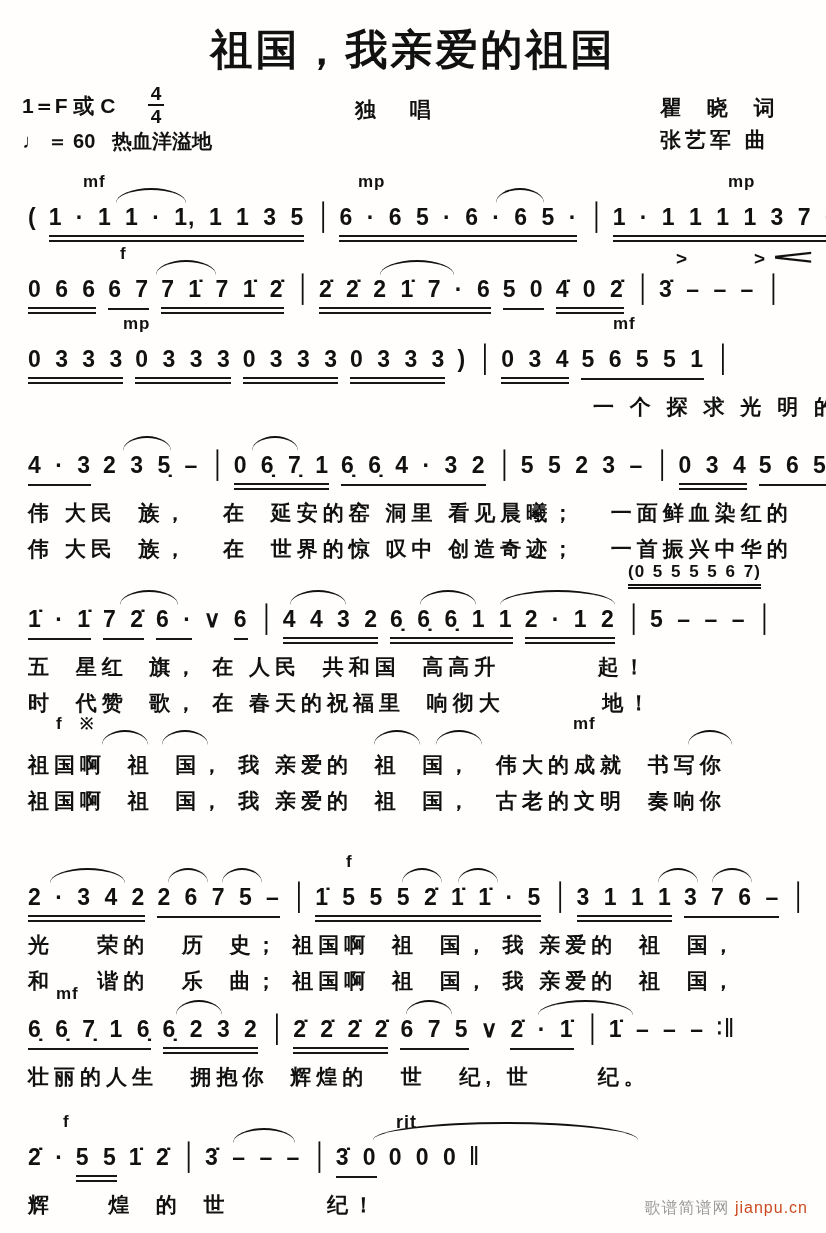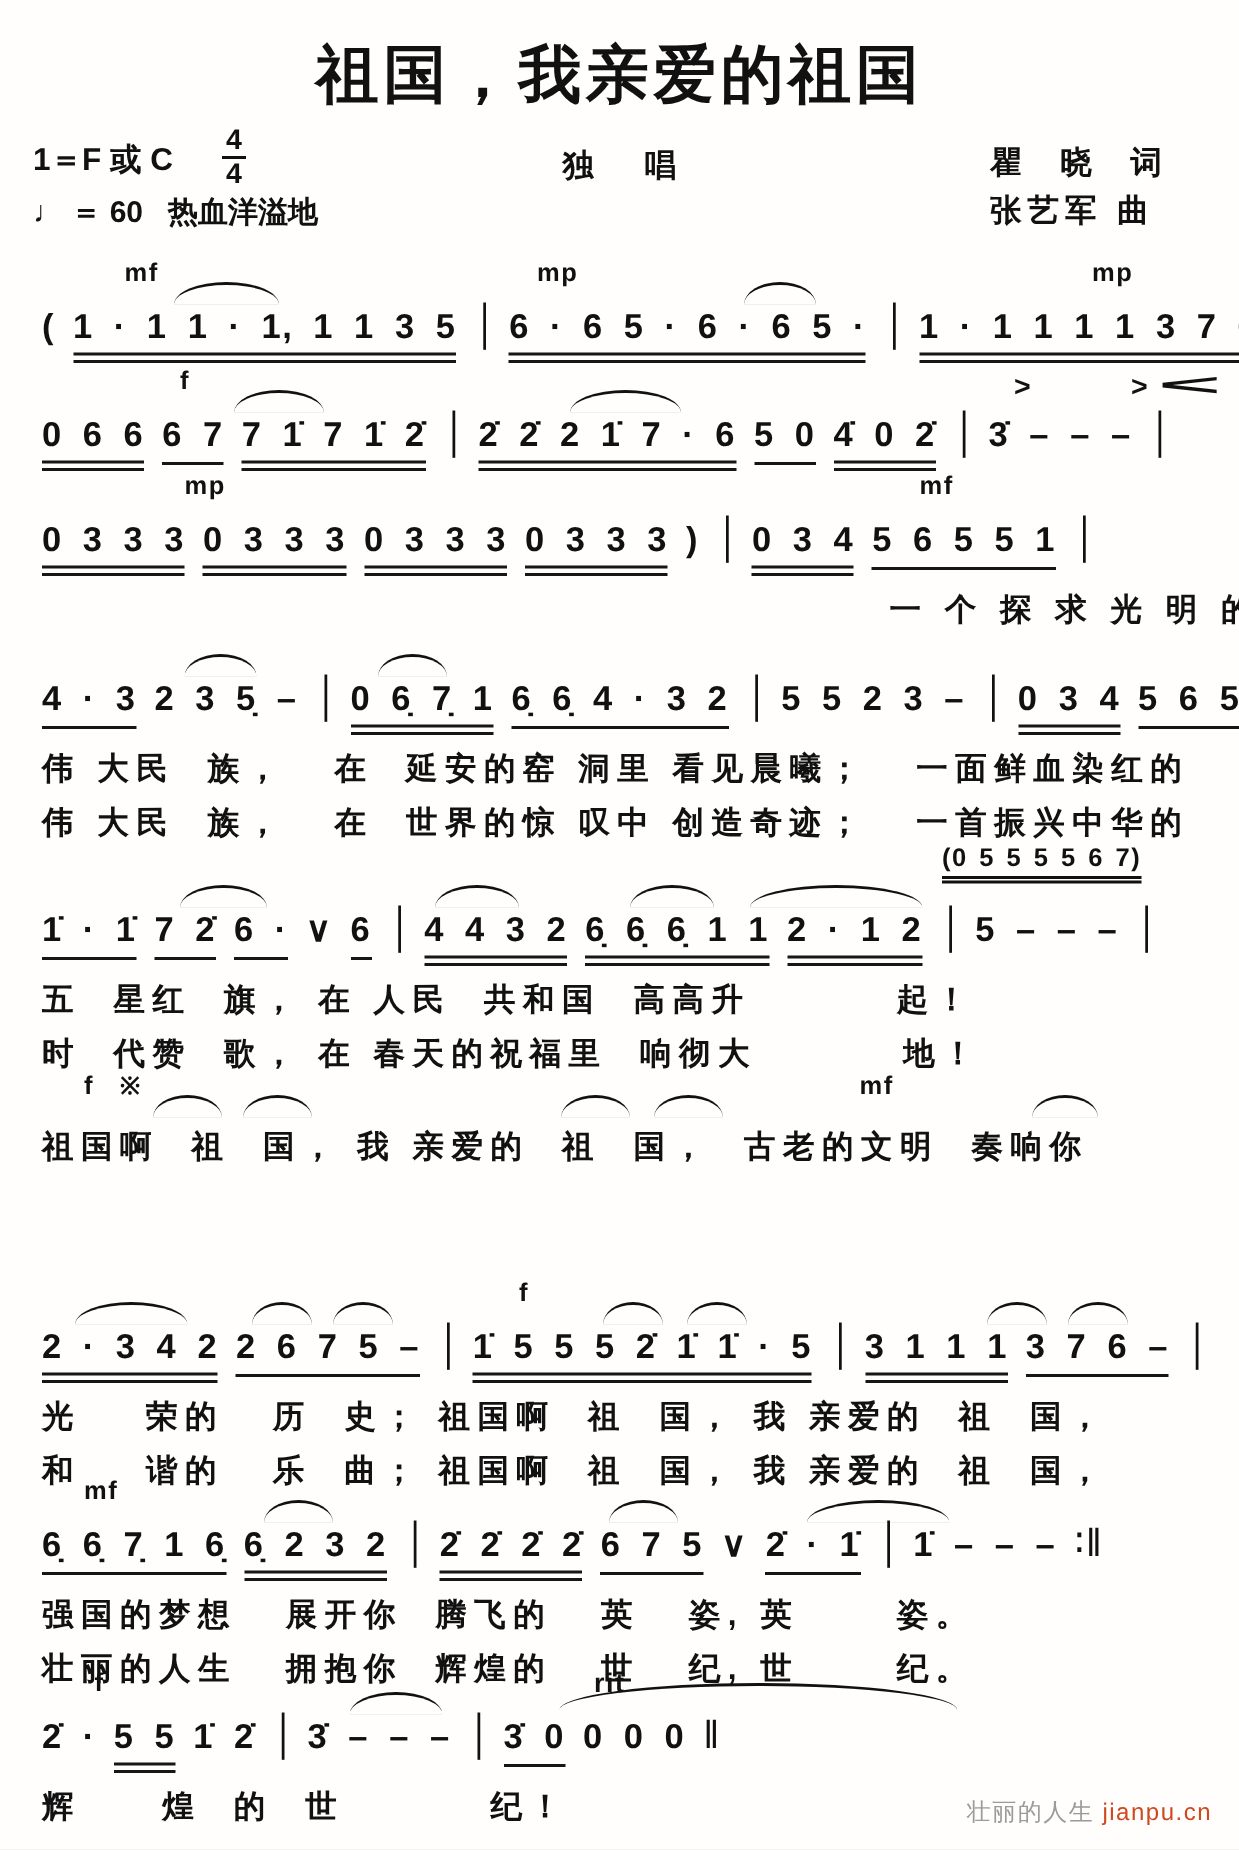--- a/index.html
+++ b/index.html
@@ -5,21 +5,21 @@
   html,body{margin:0;padding:0;background:#e8e8e8;}
   .page{position:relative;width:826px;height:1233px;margin:0 auto;background:#fffefc;
         font-family:"Liberation Sans",sans-serif;color:#111;overflow:hidden;}
   .title{position:absolute;top:22px;left:0;width:100%;text-align:center;
          font-family:"Liberation Serif",serif;font-weight:700;font-size:42px;letter-spacing:3px;}
   .hdr{position:absolute;font-weight:700;font-size:21px;white-space:pre;}
   #key{top:92px;left:22px;}
   #frac{top:84px;left:148px;display:inline-flex;flex-direction:column;align-items:center;
         font-weight:700;font-size:19px;line-height:1.0;}
   #frac .fbar{width:16px;border-top:2px solid #111;margin:1px 0;}
-  #solo{top:96px;left:375px;letter-spacing:14px;}
+  #solo{top:96px;left:355px;letter-spacing:14px;}
   #lyricist{top:94px;left:660px;letter-spacing:10px;}
   #composer{top:126px;left:660px;letter-spacing:4px;}
   #tempo{top:128px;left:22px;font-size:20px;text-align:center;}
   .system{position:absolute;left:28px;right:8px;padding-top:30px;margin-top:20px;}
   .mark{position:absolute;top:2px;font-weight:700;font-size:17px;letter-spacing:1px;white-space:pre;}
   .accent{font-size:19px;top:6px;}
   .hairpin{display:inline-block;font-size:20px;top:4px;transform:scaleX(3.6);transform-origin:left center;}
   .segno{font-size:16px;top:0;}
   .rit{font-size:18px;}
   .pickup{font-size:17px;top:-10px;border-bottom:5px double #111;padding-bottom:2px;word-spacing:2px;}
@@ -97,20 +97,21 @@
       </div>
       <div class="system" style="top: 692px;">
         <span class="mark" style="left: 28px;">f</span>
         <span class="mark segno" style="left: 52px;">※</span>
         <span class="mark" style="left: 545px;">mf</span>
         <div class="arc" style="left: 74px; width: 46px;"></div>
         <div class="arc" style="left: 134px; width: 46px;"></div>
         <div class="arc" style="left: 346px; width: 46px;"></div>
         <div class="arc" style="left: 408px; width: 46px;"></div>
         <div class="arc" style="left: 660px; width: 44px;"></div>
+        <div class="lyric">祖国啊  祖  国， 我 亲爱的  祖  国，  伟大的成就  书写你</div>
         <div class="lyric">祖国啊  祖  国， 我 亲爱的  祖  国，  古老的文明  奏响你</div>
       </div>
       <div class="system" style="top: 830px;">
         <span class="mark" style="left: 318px;">f</span>
         <div class="arc" style="left: 22px; width: 75px;"></div>
         <div class="arc" style="left: 140px; width: 40px;"></div>
         <div class="arc" style="left: 194px; width: 40px;"></div>
         <div class="arc" style="left: 374px; width: 40px;"></div>
         <div class="arc" style="left: 430px; width: 40px;"></div>
         <div class="arc" style="left: 630px; width: 40px;"></div>
@@ -118,29 +119,28 @@
         <div class="notes"><span class="seg u2">2 · 3 4 2</span><span class="seg u1">2 6 7 5 –</span><span class="seg bar">│</span><span class="seg u2">1̇ 5 5 5 2̇ 1̇ 1̇ · 5</span><span class="seg bar">│</span><span class="seg u2">3 1 1 1</span><span class="seg u1">3 7 6 –</span><span class="seg bar">│</span></div>
         <div class="lyric">光    荣的   历  史； 祖国啊  祖  国， 我 亲爱的  祖  国，</div>
         <div class="lyric">和    谐的   乐  曲； 祖国啊  祖  国， 我 亲爱的  祖  国，</div>
       </div>
       <div class="system" style="top: 962px;">
         <span class="mark" style="left: 28px;">mf</span>
         <div class="arc" style="left: 148px; width: 46px;"></div>
         <div class="arc" style="left: 378px; width: 46px;"></div>
         <div class="arc" style="left: 510px; width: 95px;"></div>
         <div class="notes"><span class="seg u1">6̣ 6̣ 7̣ 1 6̣</span><span class="seg u2">6̣ 2 3 2</span><span class="seg bar">│</span><span class="seg u2">2̇ 2̇ 2̇ 2̇</span><span class="seg u1">6 7 5</span><span class="seg">∨</span><span class="seg u1">2̇ · 1̇</span><span class="seg bar">│</span><span class="seg">1̇ – – –</span><span class="seg bar">∶‖</span></div>
-        <div class="lyric">强国的梦想   展开你  腾飞的   英   姿, 英      姿。</div>
         <div class="lyric">壮丽的人生   拥抱你  辉煌的   世   纪, 世      纪。</div>
       </div>
       <div class="system" style="top: 1090px;">
         <span class="mark" style="left: 35px;">f</span>
         <span class="mark rit" style="left: 368px;">rit</span>
         <div class="arc" style="left: 205px; width: 62px;"></div>
         <div class="arc tie" style="left: 345px; width: 265px;"></div>
         <div class="notes"><span class="seg">2̇  ·</span><span class="seg u2">5 5</span><span class="seg">1̇  2̇</span><span class="seg bar">│</span><span class="seg">3̇  –  –  –</span><span class="seg bar">│</span><span class="seg u1">3̇ 0</span><span class="seg">0  0  0</span><span class="seg bar">‖</span></div>
         <div class="lyric">辉     煌  的  世         纪！</div>
       </div>
     </div>
 
   <div class="wm">
-    <span class="site">壮丽的人生 </span><span class="url">jianpu.cn</span>
+    <span class="site">歌谱简谱网 </span><span class="url">jianpu.cn</span>
   </div>
 </div>
 
 </body></html>

